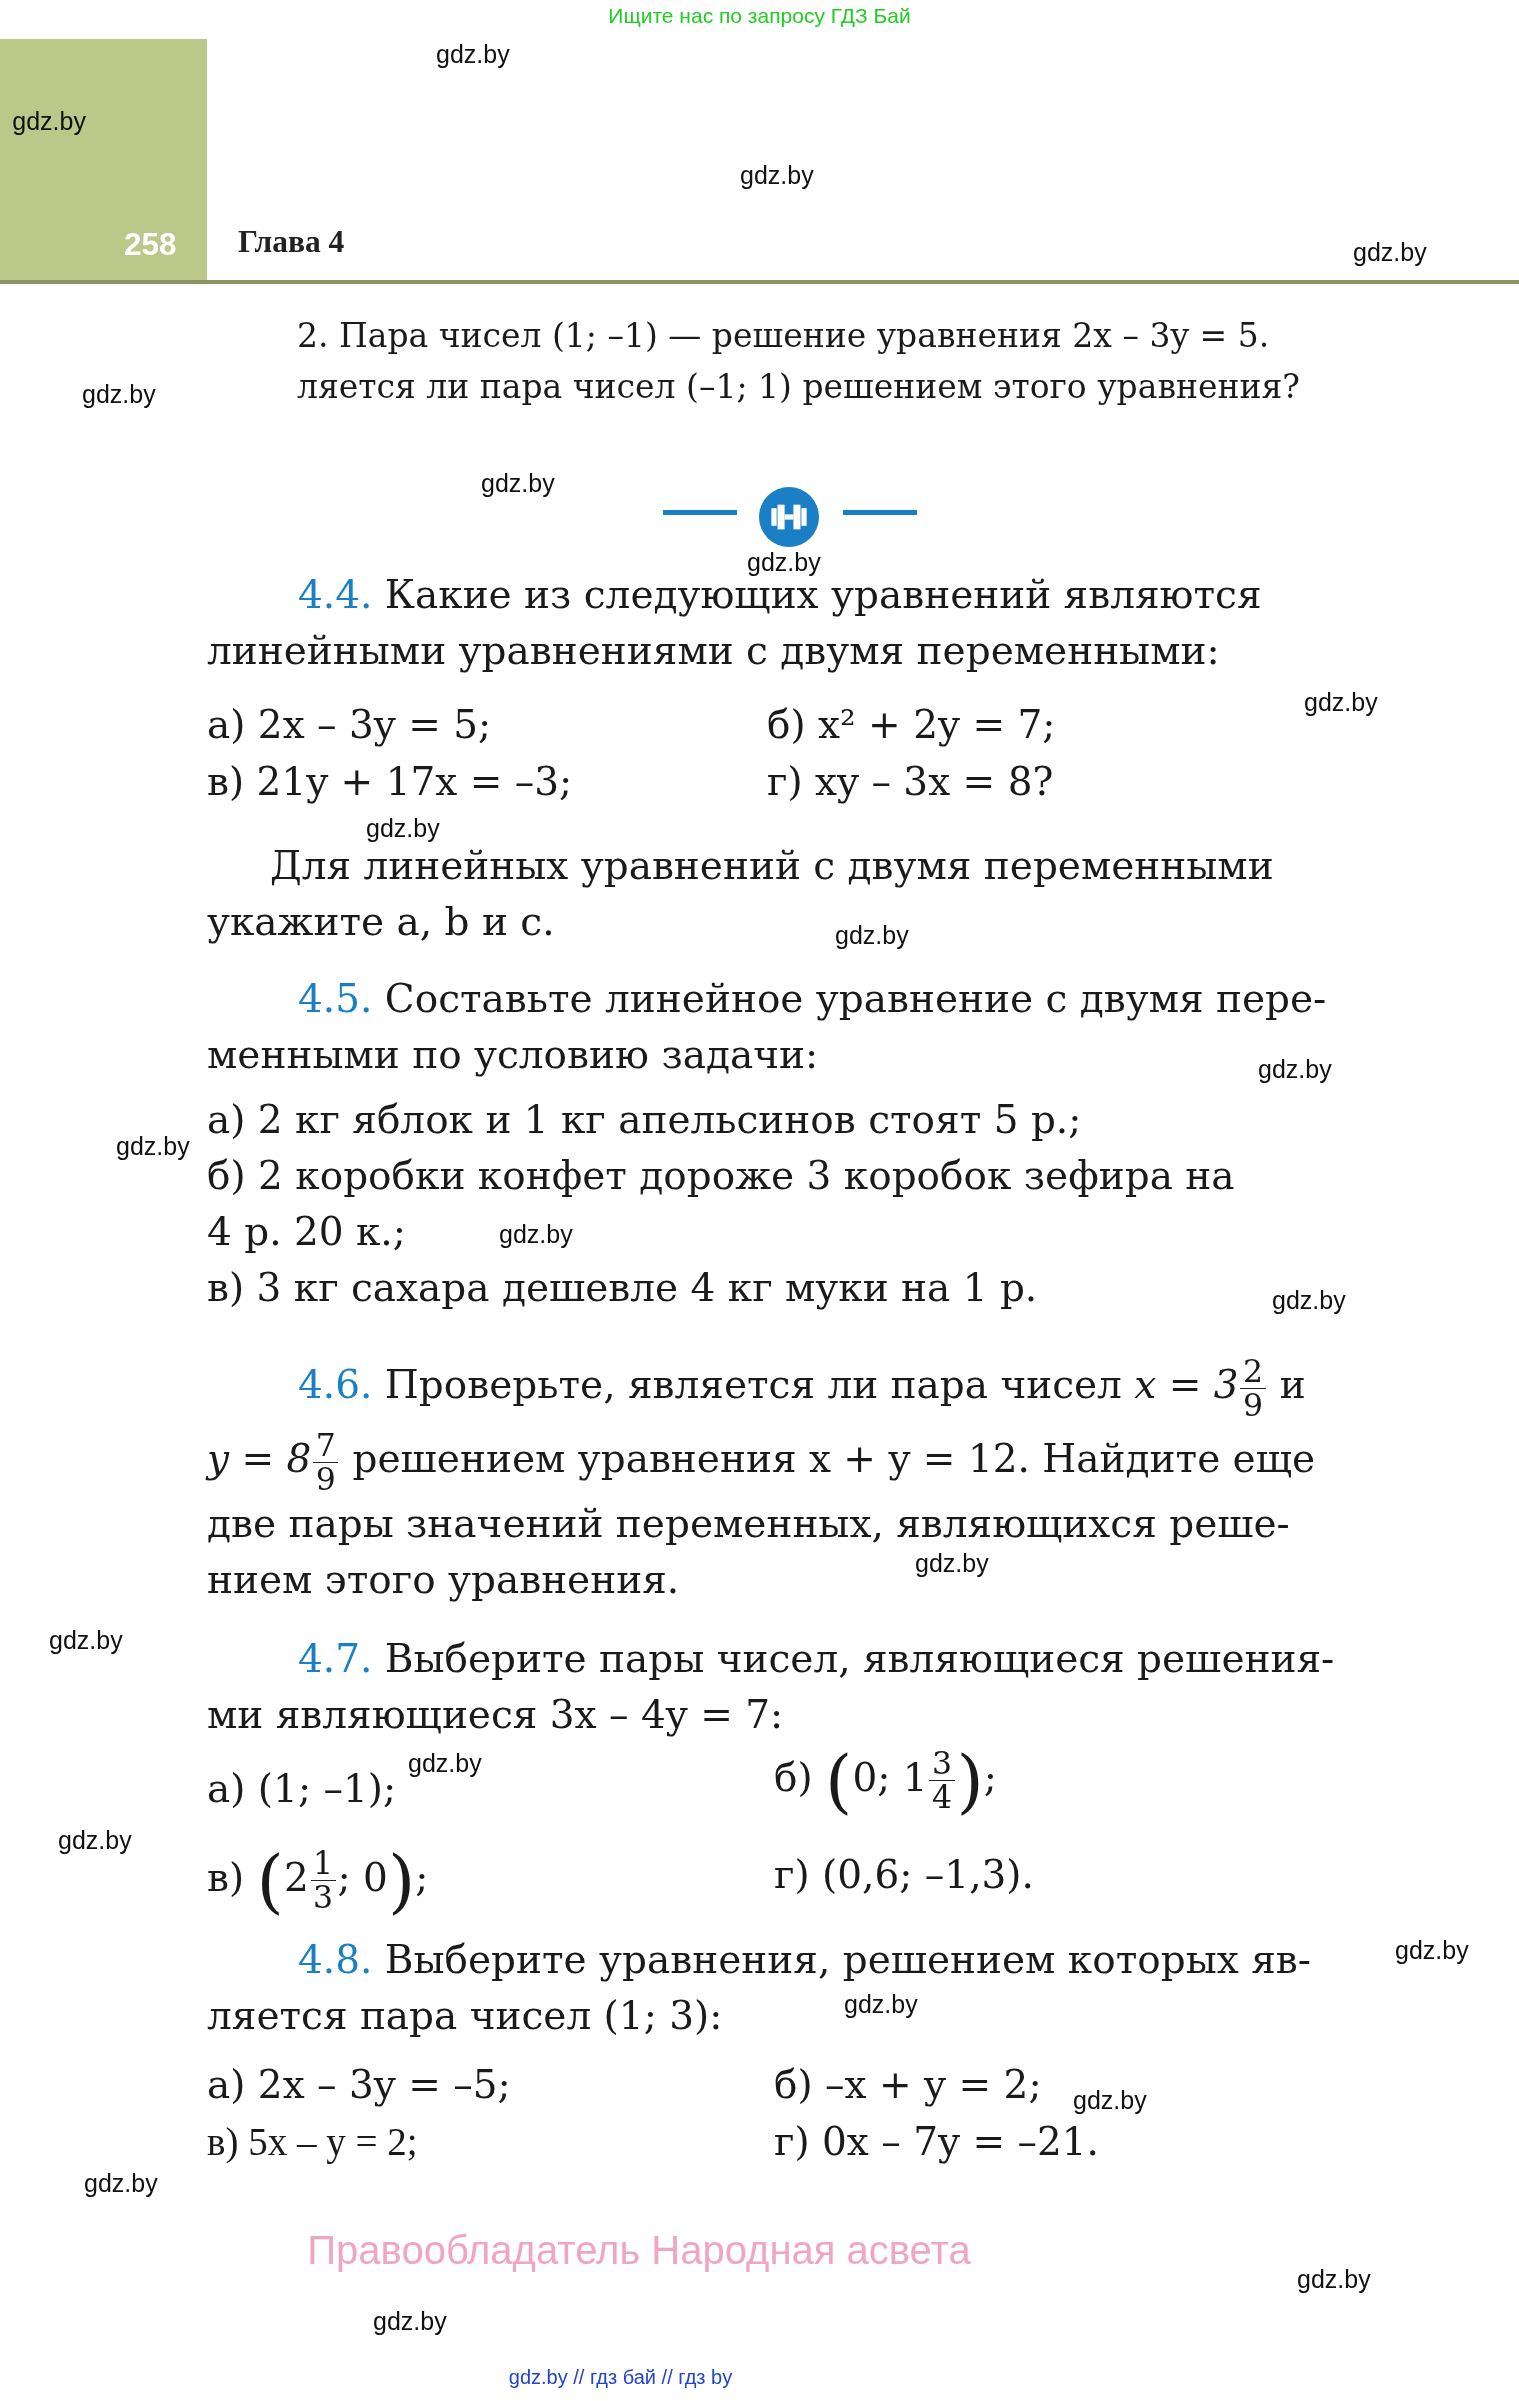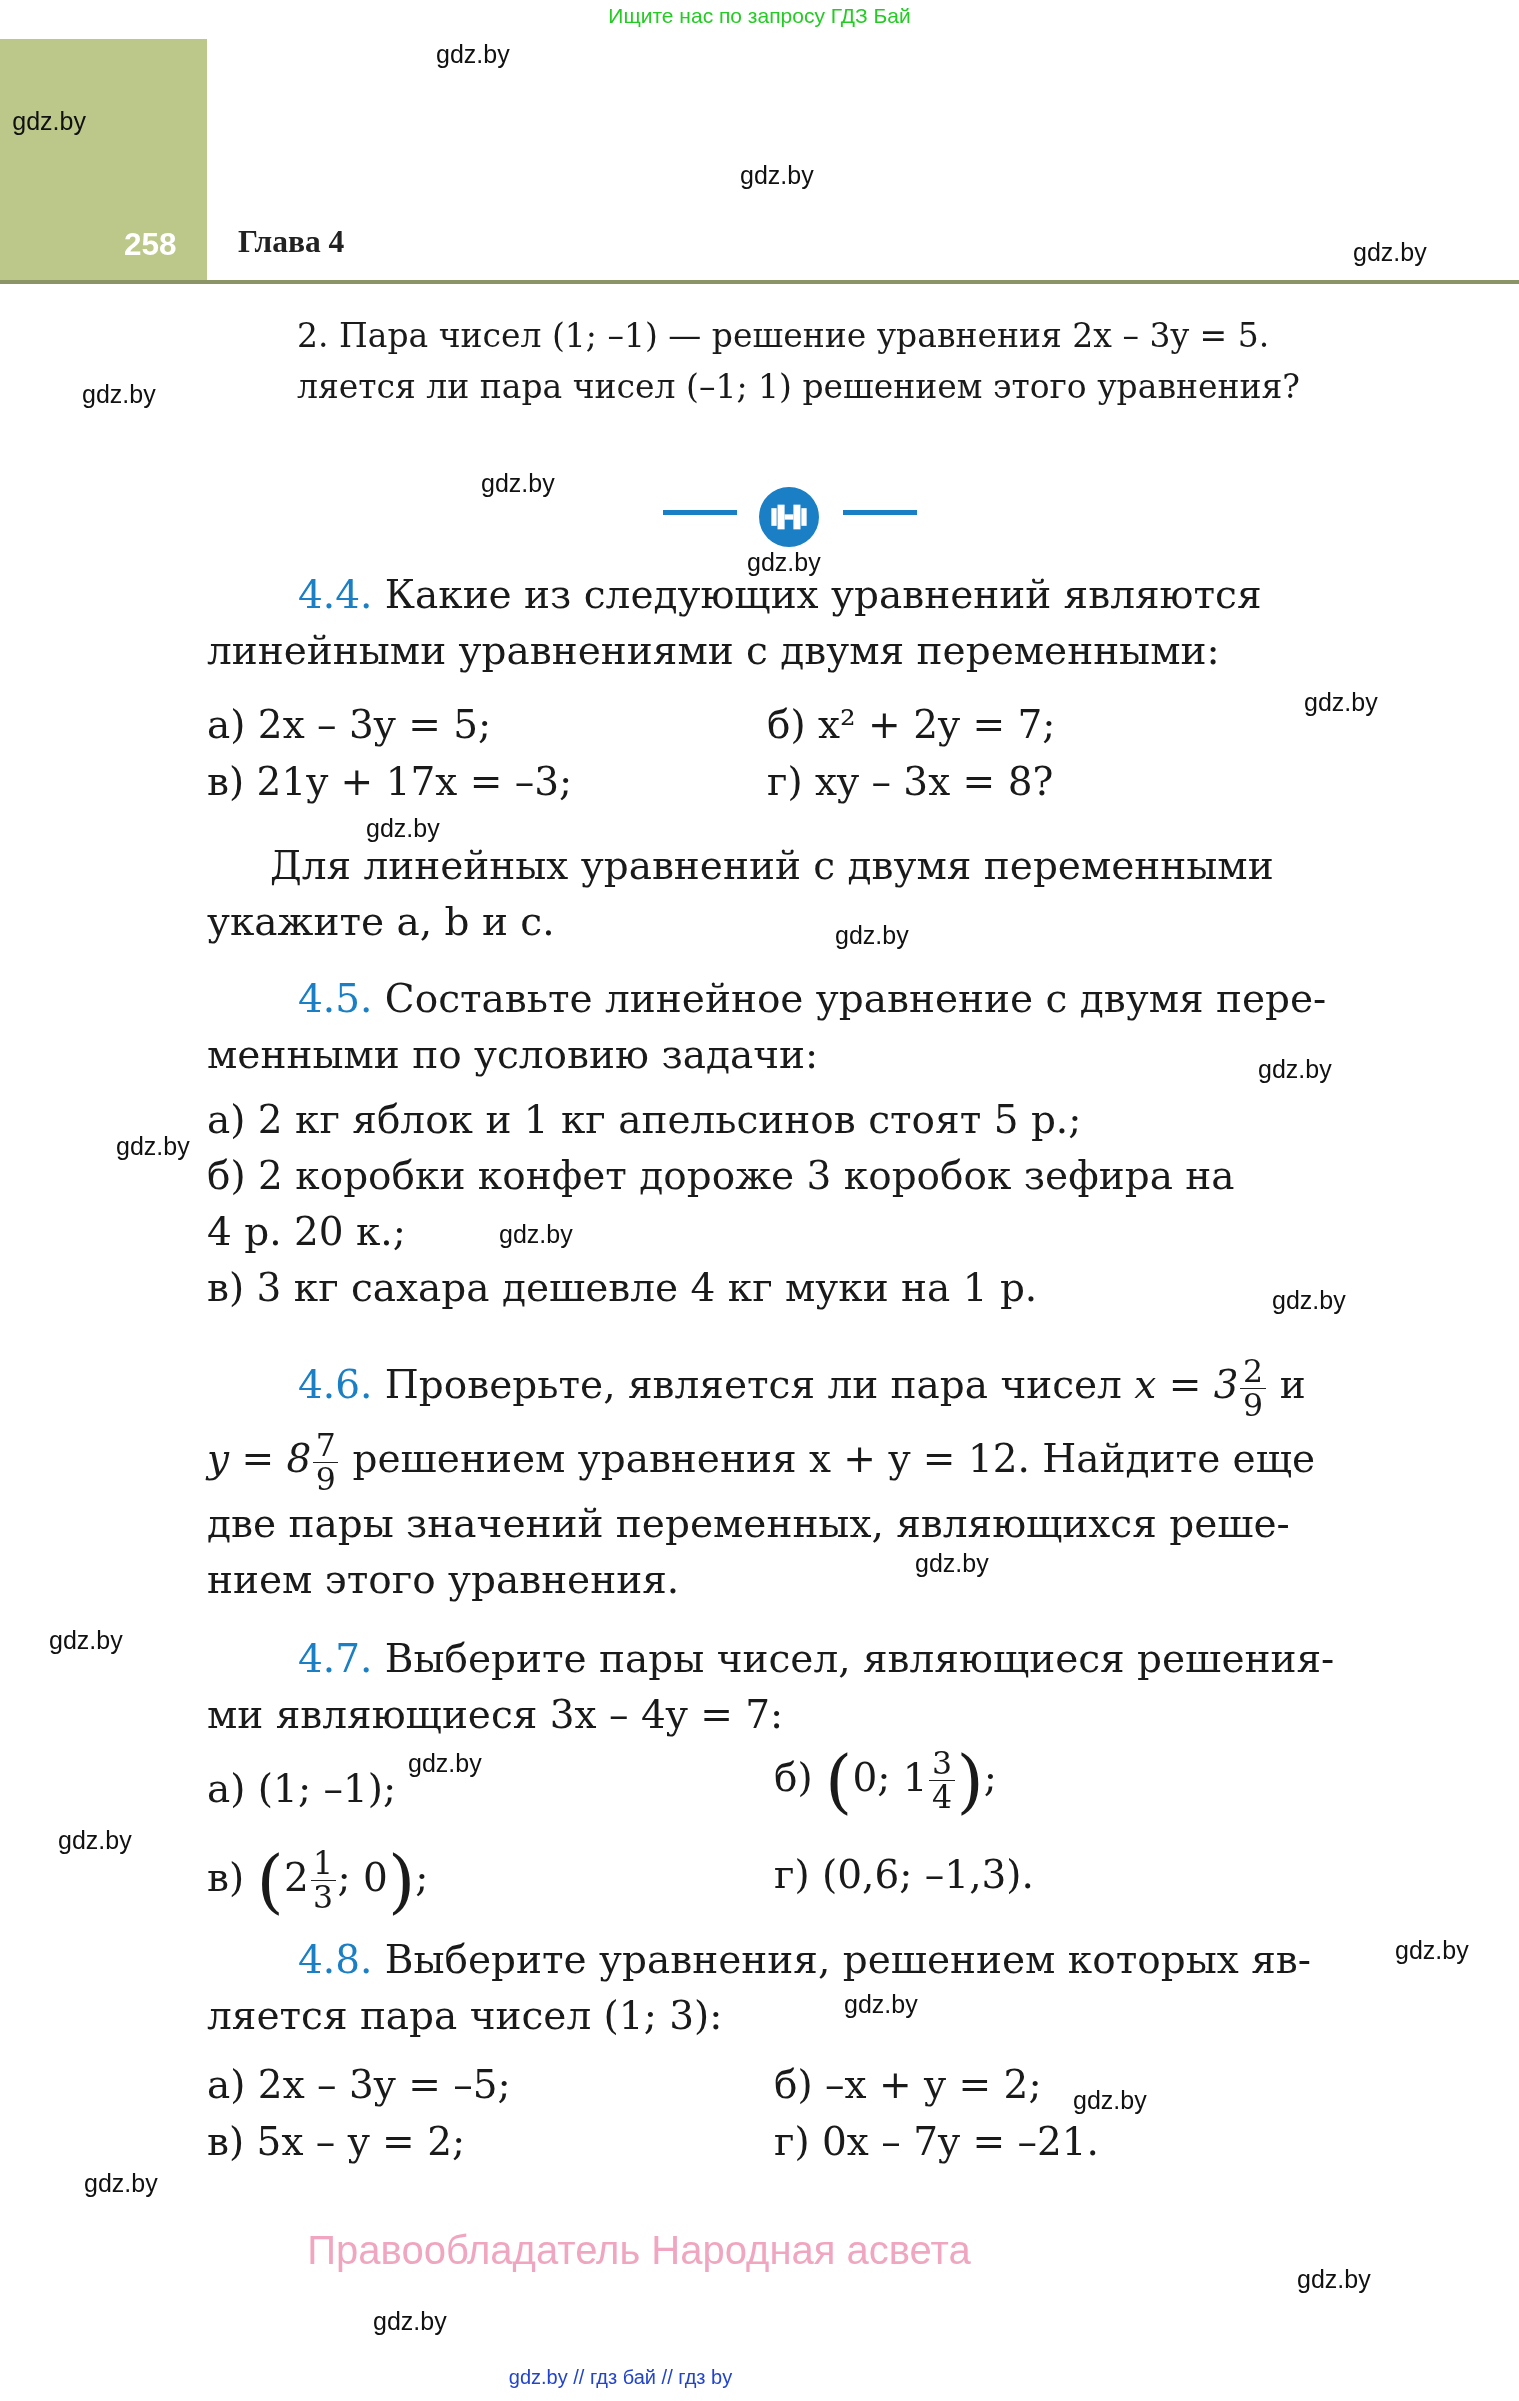--- a/index.html
+++ b/index.html
@@ -103,21 +103,21 @@
   <span>в) </span><span class="bigp">(</span><span>2</span><span class="frac"><span class="n">1</span><span class="d">3</span></span><span>; 0</span><span class="bigp">)</span><span>;</span>
 </div>
 <div class="col2" style="top:1847px; left:774px;">г) (0,6; –1,3).</div>
 
 <div class="txt" style="top:1932px;">
   <div class="ind"><span class="num">4.8.</span><span> Выберите уравнения, решением которых яв-</span></div>
   <div>ляется пара чисел (1; 3):</div>
 </div>
 <div class="row2" style="top:2057px;">а) 2x – 3y = –5;</div>
 <div class="col2" style="top:2057px; left:774px;">б) –x + y = 2;</div>
-<div class="row2" style="top:2114px;">в) 5x – y = 2;</div>
+<div class="row2" style="top:2114px;font-family:Liberation Serif, serif;">в) 5x – y = 2;</div>
 <div class="col2" style="top:2114px; left:774px;">г) 0x – 7y = –21.</div>
 
 <div class="copyright">Правообладатель Народная асвета</div>
 <div class="footer">gdz.by  //  гдз бай  //  гдз by</div>
 
 <div class="wm" style="left:436px;top:40px">gdz.by</div>
 <div class="wm" style="left:12.3px;top:107px">gdz.by</div>
 <div class="wm" style="left:740px;top:161px">gdz.by</div>
 <div class="wm" style="left:1353px;top:238px">gdz.by</div>
 <div class="wm" style="left:82px;top:380px">gdz.by</div>

